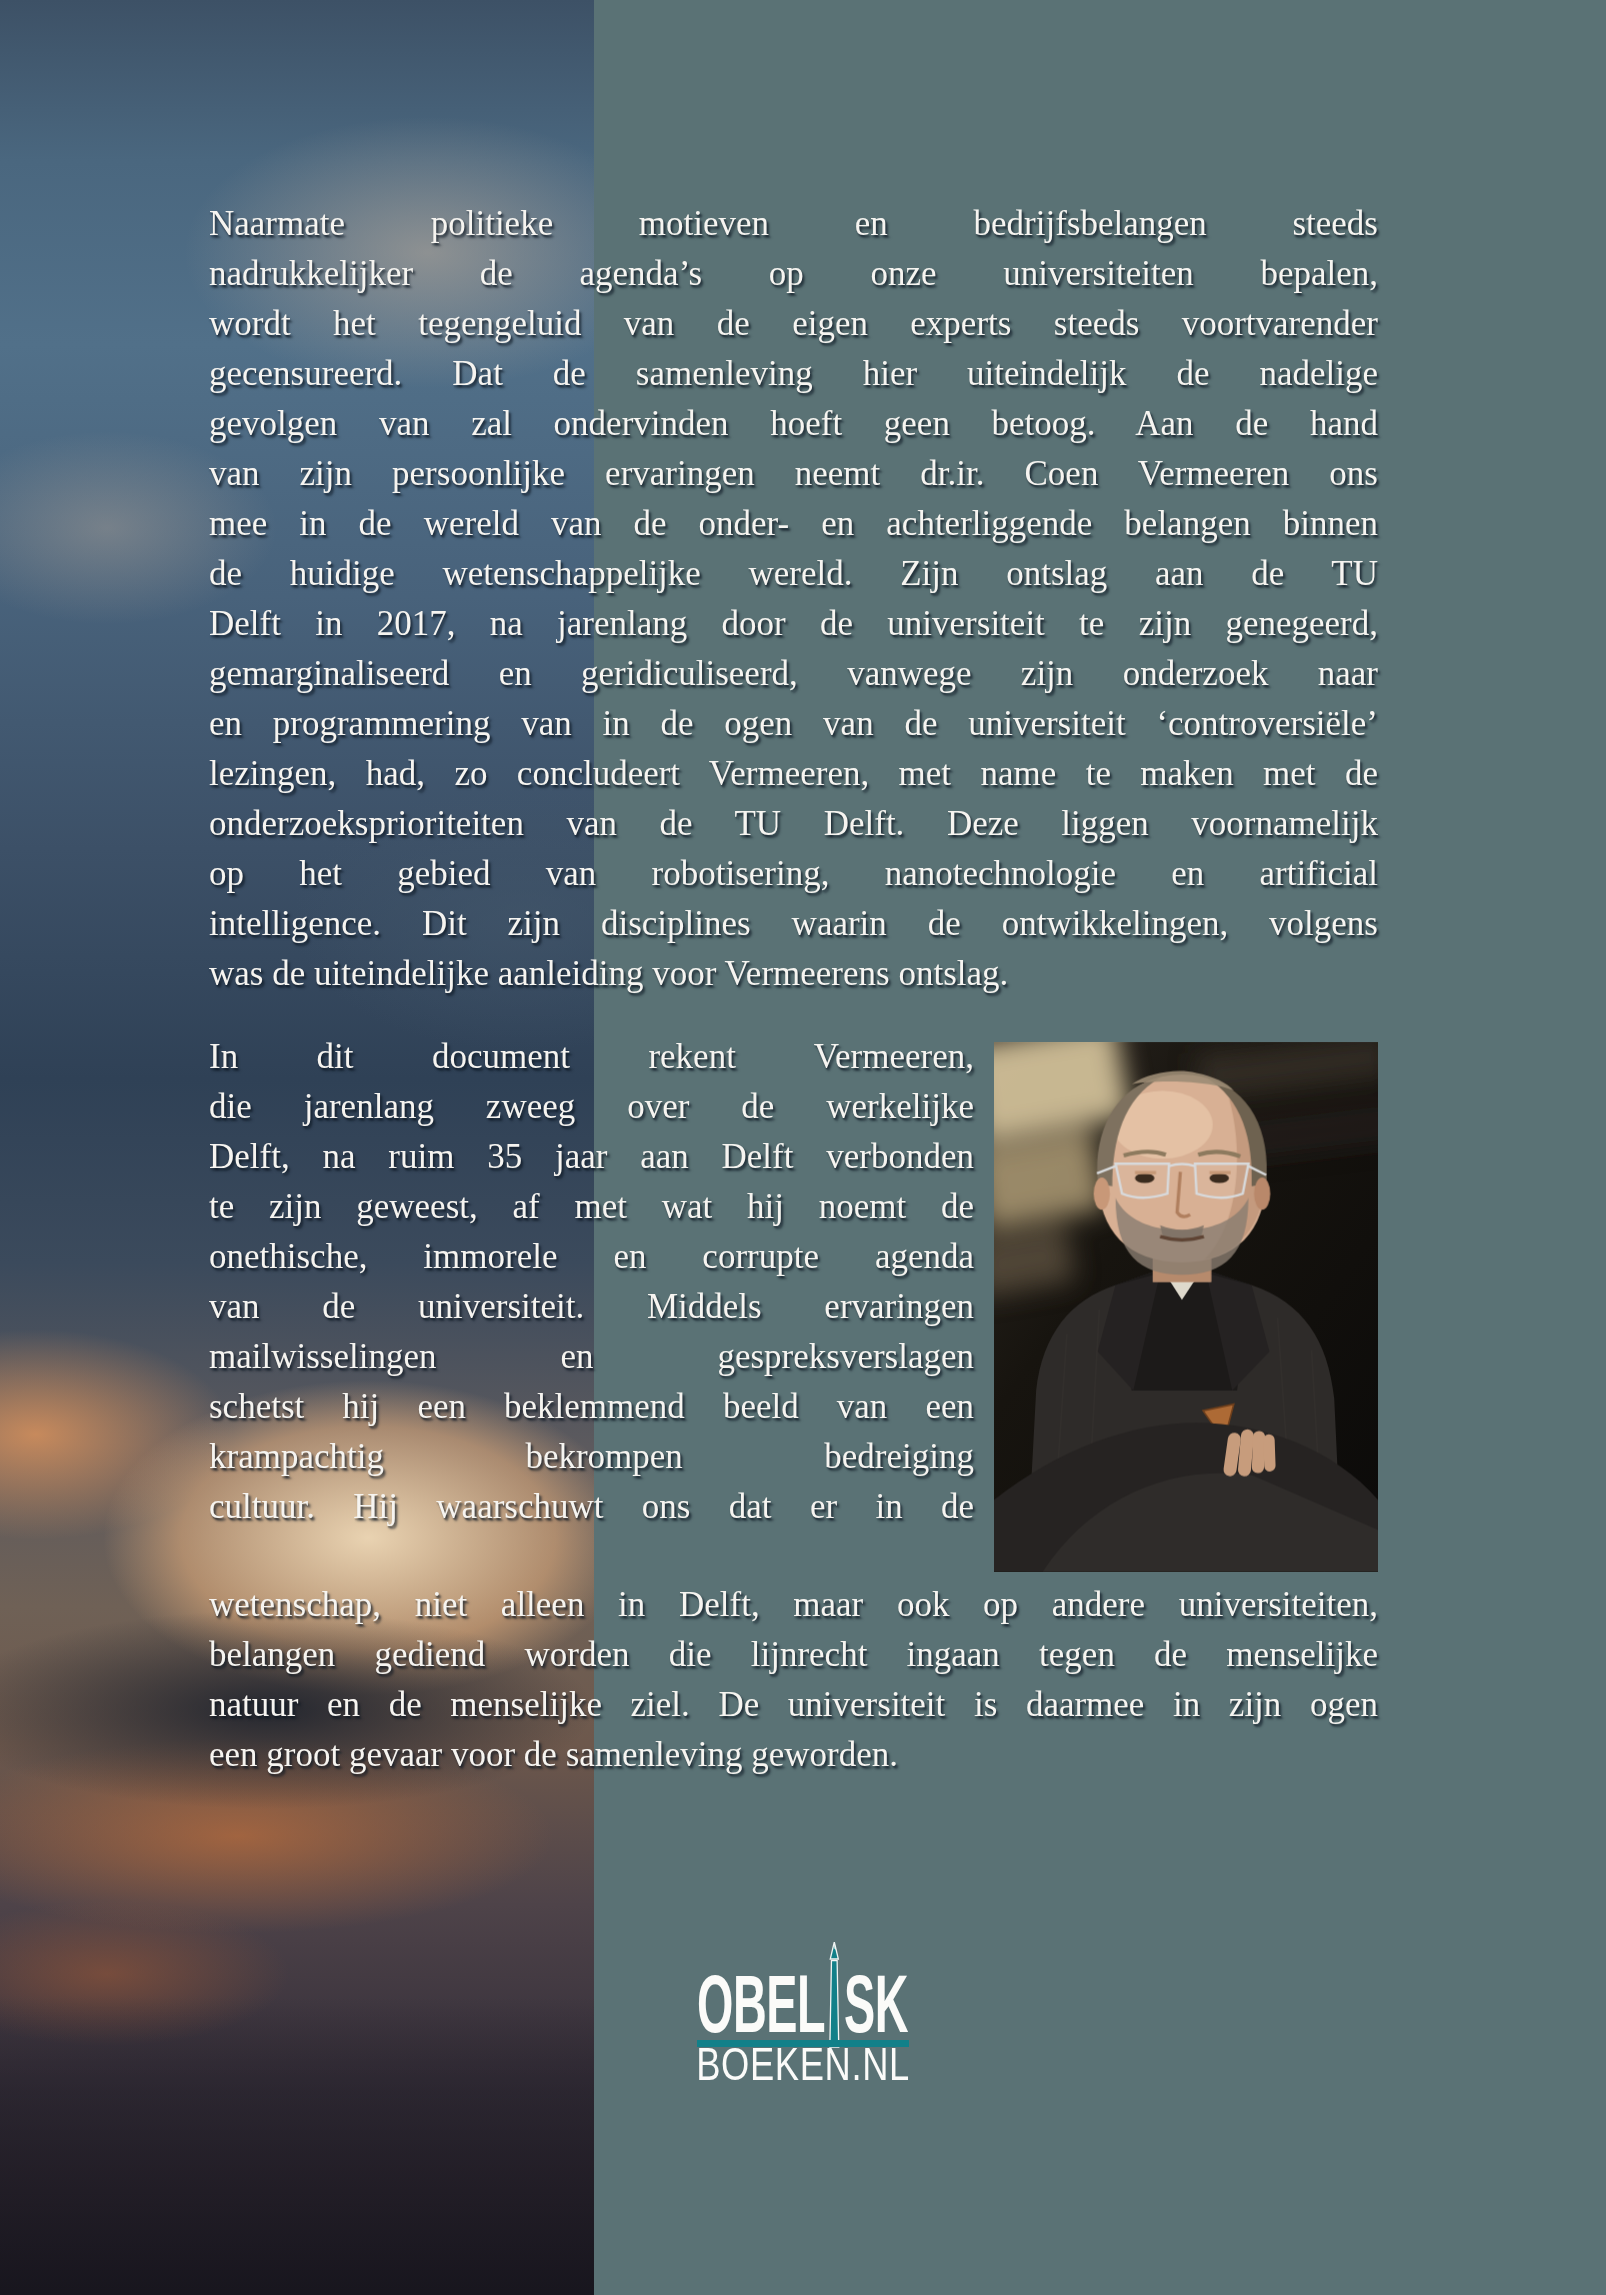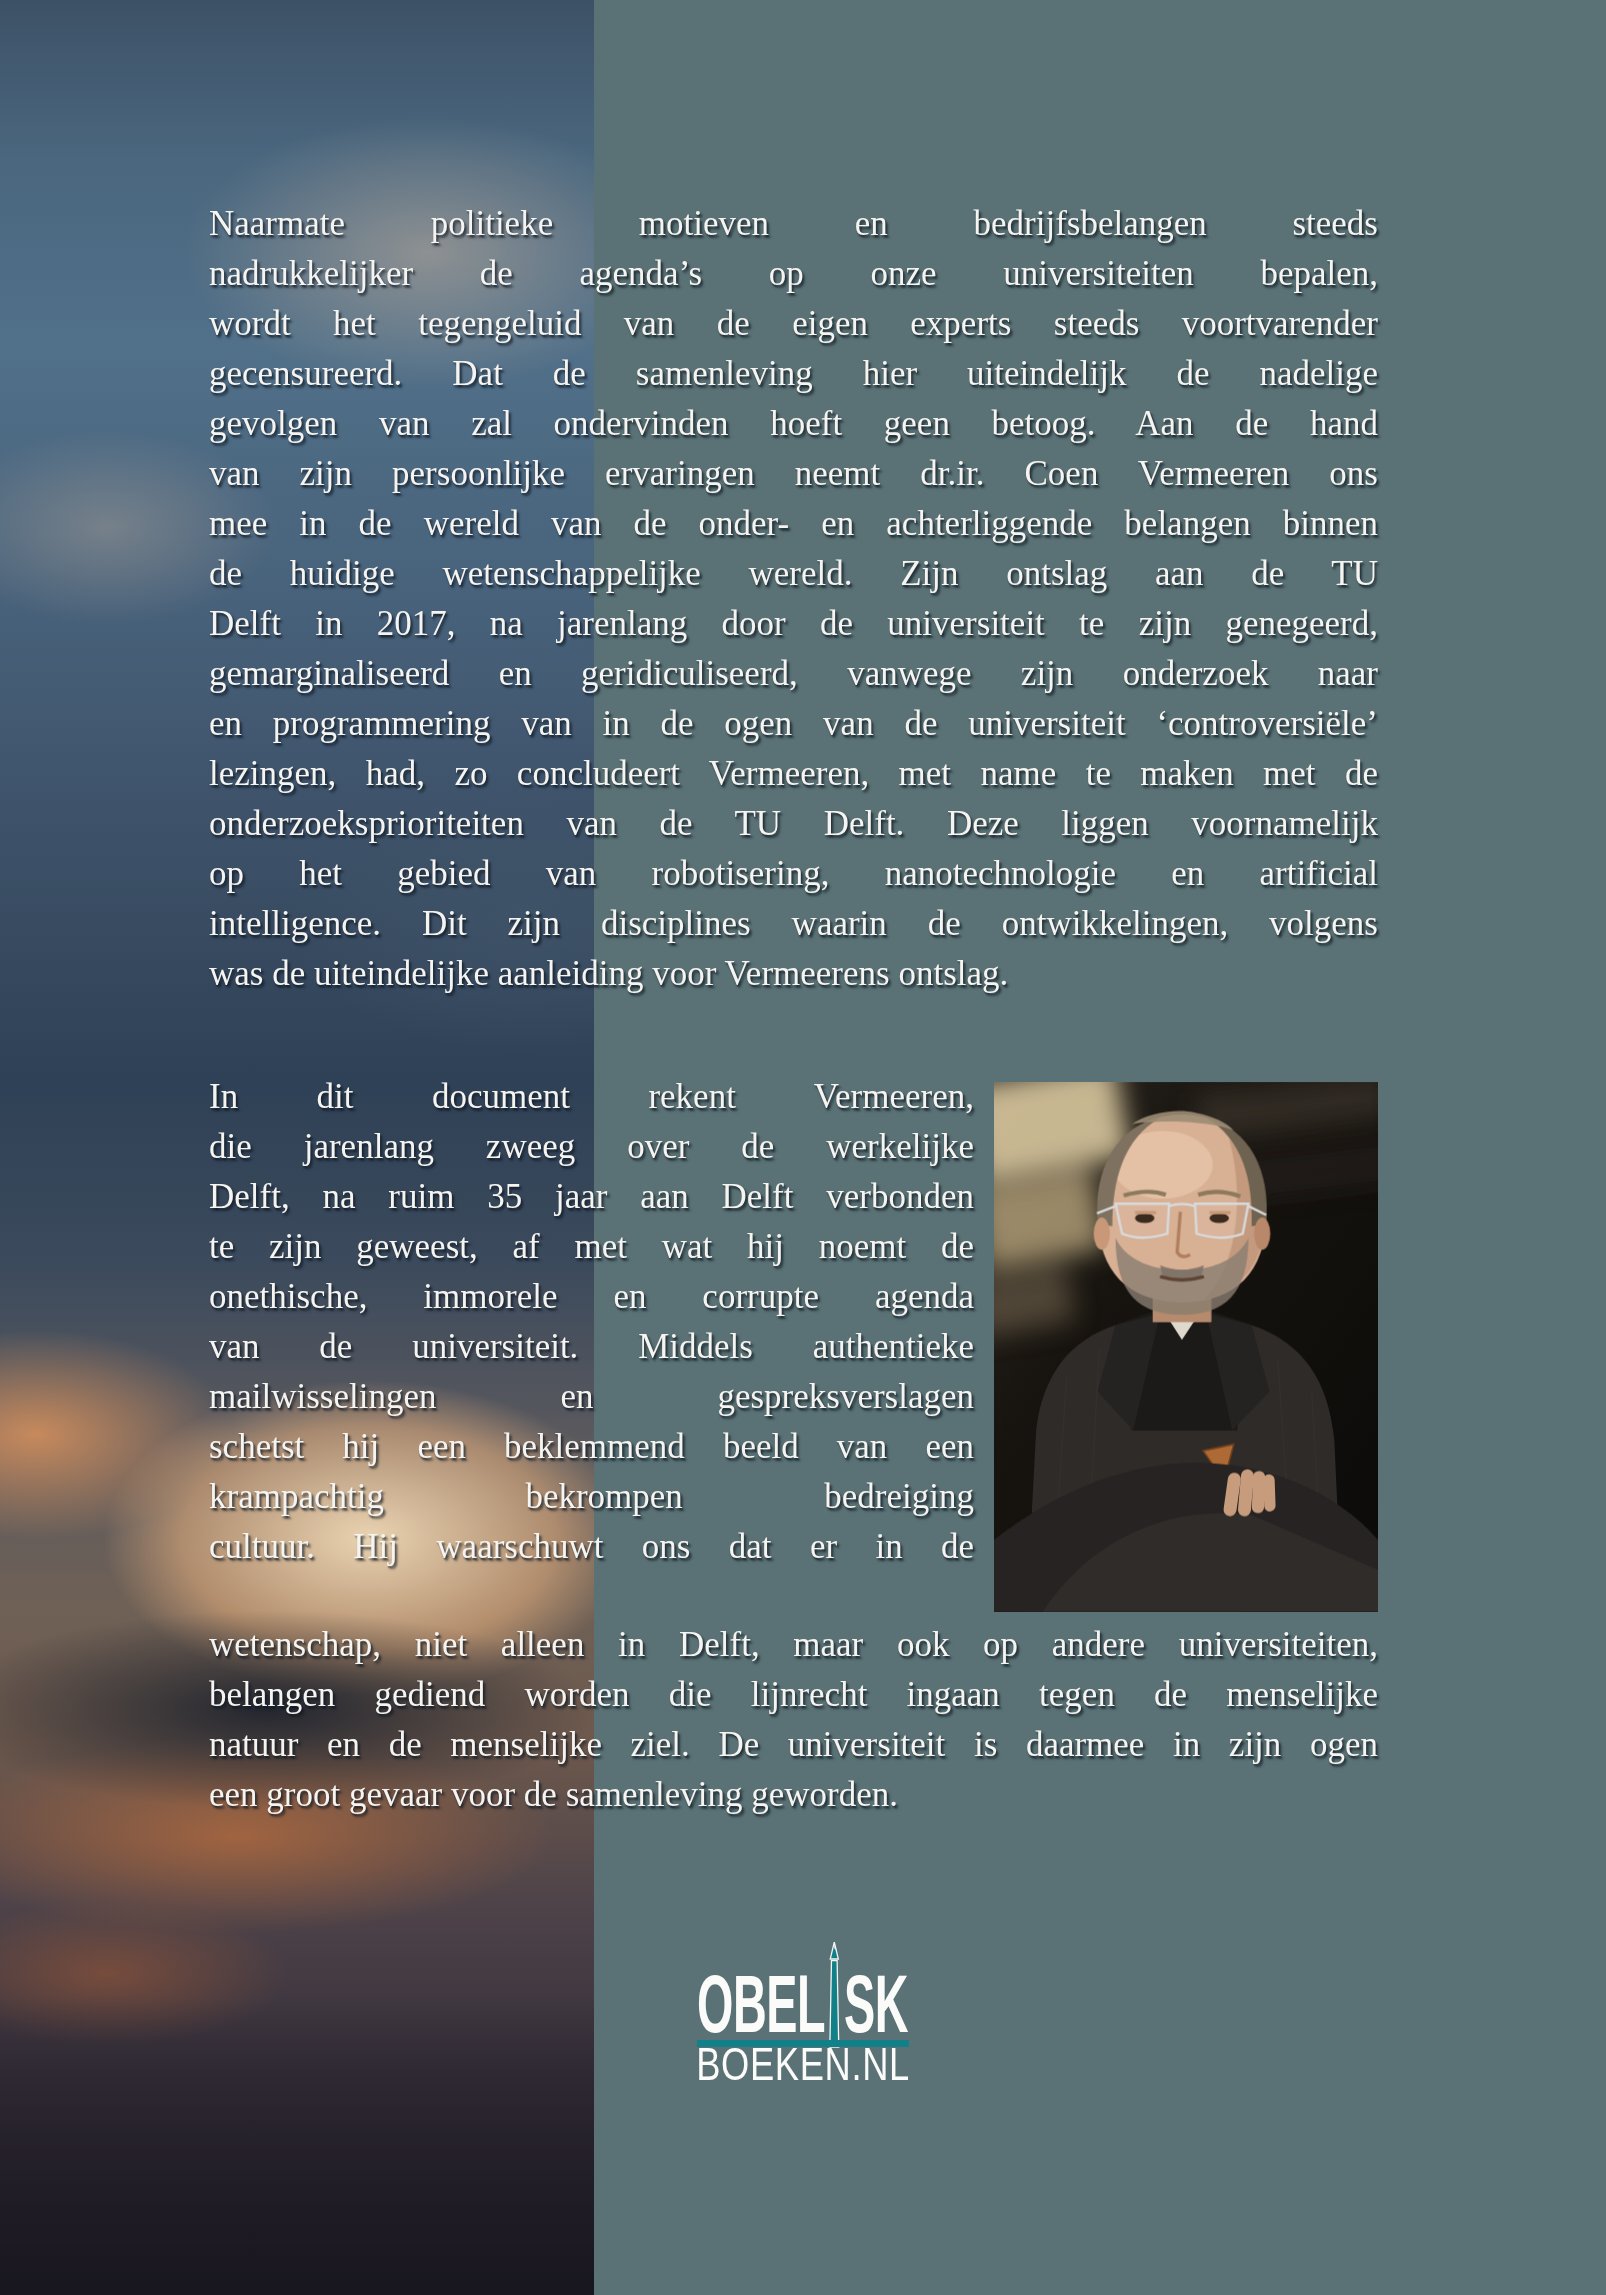--- a/index.html
+++ b/index.html
@@ -22,21 +22,21 @@
         #2f4156 47%,#3b4a5c 55%,#5c5a5e 63%,#6f6156 70%,#6d584c 76%,#4e4349 83%,#342e39 91%,#282430 100%);}
 
   
   .teal{position:absolute;left:594px;top:0;width:1012px;height:2295px;background:#5A7275;}
 
   
   .content{position:absolute;left:209px;top:199px;width:1169px;color:#F6F4F0;font-size:35px;}
   .line{height:50px;line-height:50px;text-align:justify;text-align-last:justify;overflow:visible;
         text-shadow:2.4px 3.2px 2.4px rgba(12,22,34,.6),0.8px 1.6px 1.6px rgba(12,22,34,.45);}
   .line.last{text-align-last:left;}
-  .para2{margin-top:73px;}
+  .para2{margin-top:33px;}
   .p2-top{display:flex;}
   .p2-col{width:765px;flex:0 0 auto;}
   .portrait-wrap{margin-left:auto;width:384px;height:530px;margin-top:9.7px;flex:0 0 auto;}
   .portrait-wrap svg{display:block;width:384px;height:530px;}
   .p2-full{margin-top:8px;}
 
   
   .logo{position:absolute;left:697px;top:1935px;width:212px;height:158px;color:#FBFBF9;}
   .logo-obel,.logo-sk{position:absolute;top:28px;font-family:"Liberation Sans",sans-serif;
       font-weight:bold;font-size:82px;line-height:1;letter-spacing:-0.8px;
@@ -79,21 +79,21 @@
     </div>
 
     <div class="para2">
       <div class="p2-top">
         <div class="p2-col">
           <div class="line">In dit document rekent Vermeeren,</div>
           <div class="line">die jarenlang zweeg over de werkelijke</div>
           <div class="line">Delft, na ruim 35 jaar aan Delft verbonden</div>
           <div class="line">te zijn geweest, af met wat hij noemt de</div>
           <div class="line">onethische, immorele en corrupte agenda</div>
-          <div class="line">van de universiteit. Middels authentieke</div>
+          <div class="line">van de universiteit. Middels ervaringen</div>
           <div class="line">mailwisselingen en gespreksverslagen</div>
           <div class="line">schetst hij een beklemmend beeld van een</div>
           <div class="line">krampachtig bekrompen bedreiging</div>
           <div class="line">cultuur. Hij waarschuwt ons dat er in de</div>
         </div>
 
         <div class="portrait-wrap">
           <svg viewBox="0 0 474 654">
             <defs>
               <filter id="b1" x="-40%" y="-40%" width="180%" height="180%">

